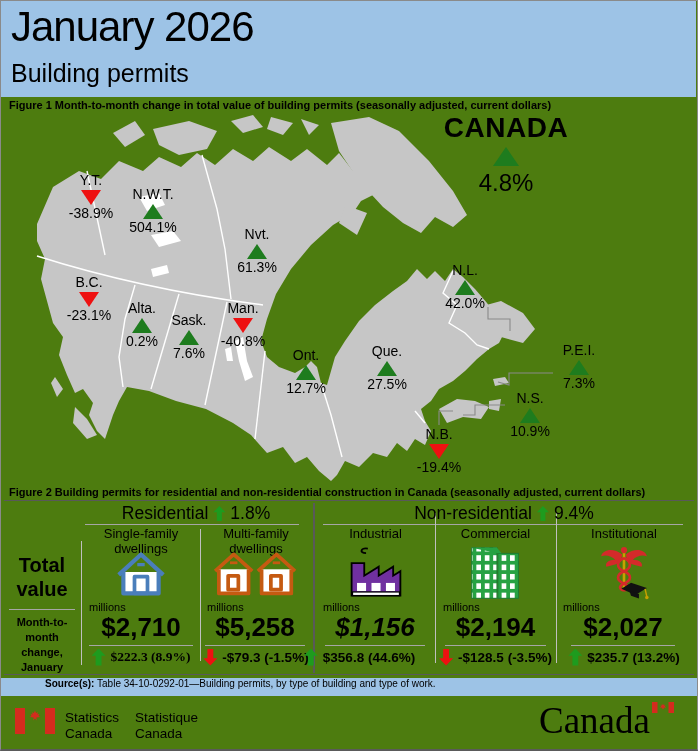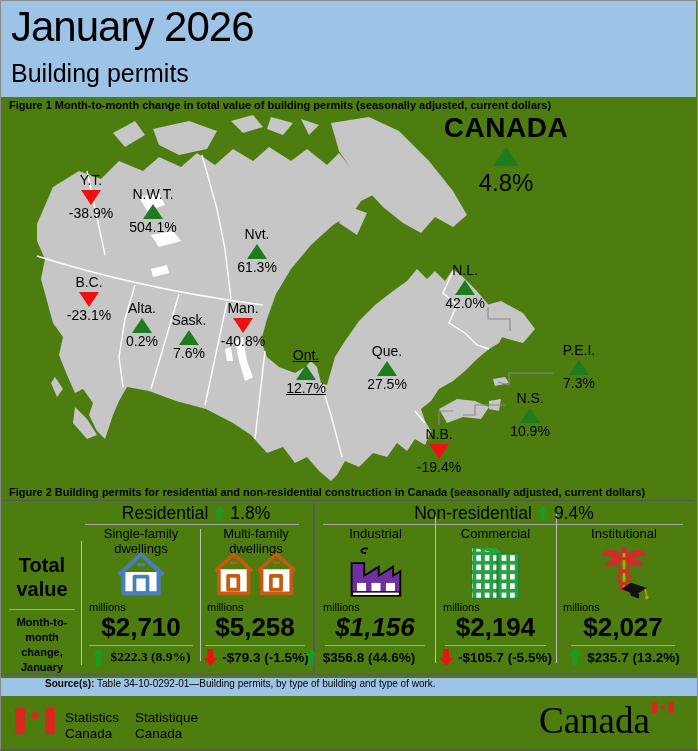--- a/index.html
+++ b/index.html
@@ -152,21 +152,21 @@
   <div class="region" style="left:188px;top:312px;">
     <div class="rname">Sask.</div>
     <span class="tri up"></span>
     <div class="rval">7.6%</div>
   </div>
   <div class="region" style="left:242px;top:300px;">
     <div class="rname">Man.</div>
     <span class="tri down"></span>
     <div class="rval">-40.8%</div>
   </div>
-  <div class="region" style="left:305px;top:347px;text-decoration:underline;">
+  <div class="region" style="left:305px;top:347px;">
     <div class="rname">Ont.</div>
     <span class="tri up"></span>
     <div class="rval">12.7%</div>
   </div>
   <div class="region" style="left:386px;top:343px;">
     <div class="rname">Que.</div>
     <span class="tri up"></span>
     <div class="rval">27.5%</div>
   </div>
   <div class="region" style="left:464px;top:262px;">
@@ -286,21 +286,21 @@
         </defs>
       <rect x="34" y="10" width="22" height="48" fill="url(#winpat)" stroke="#1c7a32" stroke-width="1"></rect>
       <rect x="6" y="4" width="27" height="54" fill="url(#winpat)" stroke="#1c7a32" stroke-width="1"></rect>
       <path d="M6 4 L33 4 L38 10 L34 10 Z" fill="#27A243"></path>
       </svg>
   </div>
   <div class="millions" style="left:442px;">millions</div>
   <div class="bigval" style="left:444px;width:101px;">$2,194</div>
   <div class="change" style="left:436px;width:117px;">
     <span class="arrow down"></span>
-    <span>-$105.7 (-5.5%)</span>
+    <span>-$128.5 (-3.5%)</span>
   </div>
 
   <div class="subhead" style="left:556px;width:134px;">Institutional</div>
   <div class="iconwrap" style="left:556px;width:134px;">
     <svg width="64" height="58" viewBox="0 0 64 66">
       <line x1="32" y1="8" x2="32" y2="50" stroke="#C8A000" stroke-width="3"></line>
       <circle cx="32" cy="7" r="3.5" fill="#D42A2A"></circle>
       <path d="M30 12 C20 4 8 6 6 14 C12 12 18 14 22 18 C14 18 10 22 12 26 C18 24 24 24 28 20 Z" fill="#D42A2A"></path>
       <path d="M34 12 C44 4 56 6 58 14 C52 12 46 14 42 18 C50 18 54 22 52 26 C46 24 40 24 36 20 Z" fill="#D42A2A"></path>
       <path d="M32 16 C23 20 23 27 32 31 C41 35 41 41 32 45 C26 48 26 51 32 53" fill="none" stroke="#D42A2A" stroke-width="3"></path>

